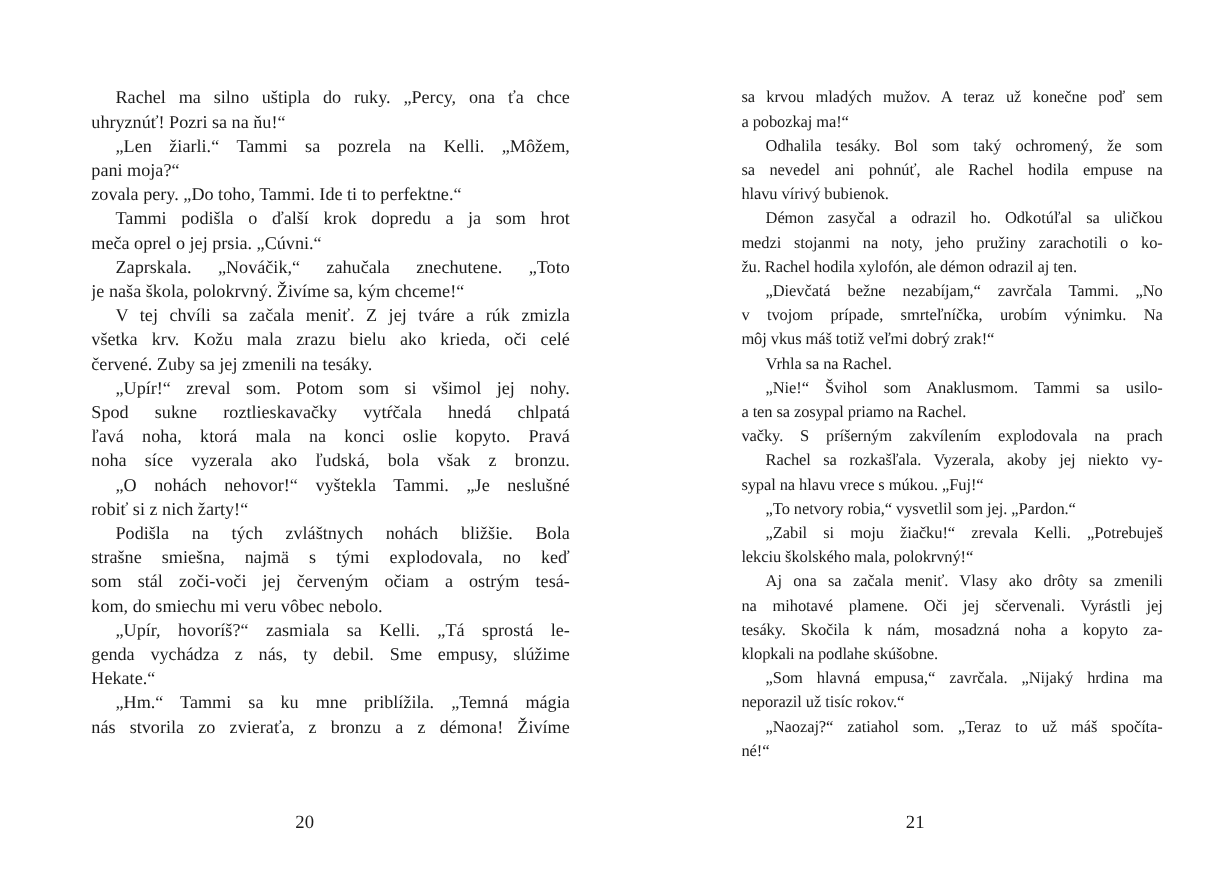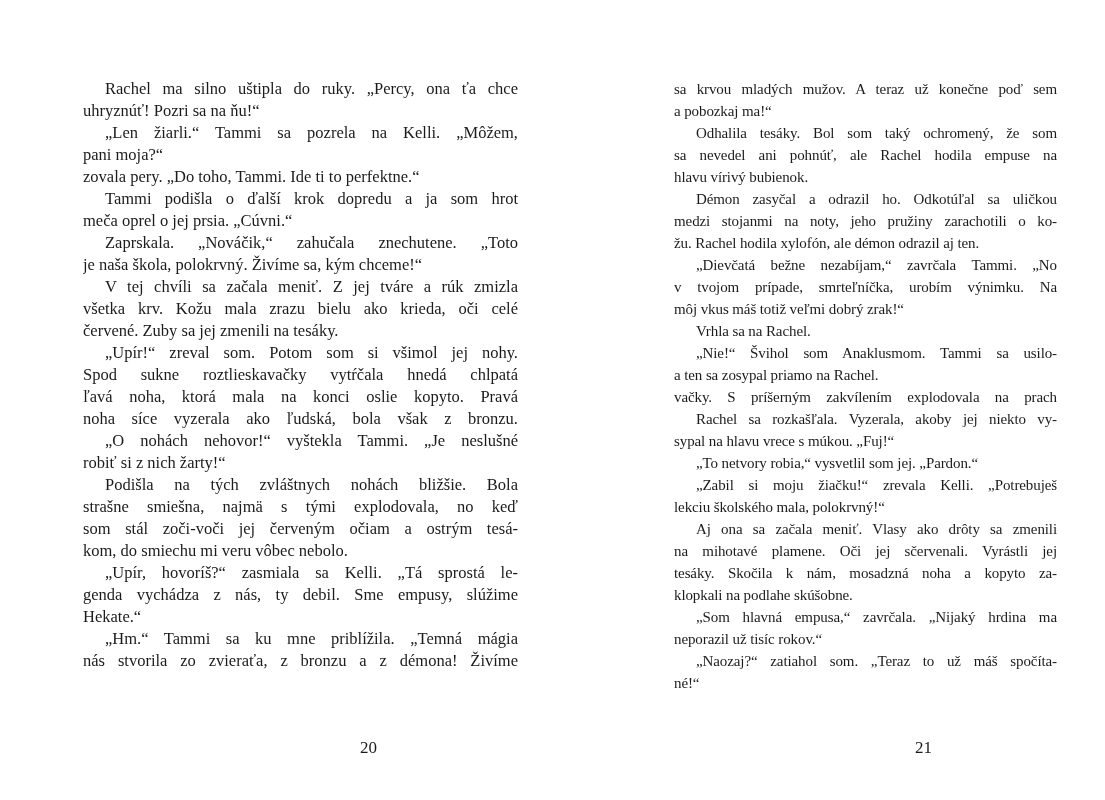--- a/index.html
+++ b/index.html
@@ -37,21 +37,21 @@
     text-align: justify;
     white-space: normal;
     overflow: hidden;
   }
   .line.justify { text-align-last: justify; }
   .line.indent { text-indent: 22px; }
   .page-number {
     position: absolute;
     top: 738px;
     width: 200px;
-    text-align: right;
+    text-align: center;
     font-size: 17px;
     color: #1b1b1b;
     line-height: 20px;
   }
   .page-number.left-num  { left: 177px; }
   .page-number.right-num { left: 732px; }
 </style>
 </head>
 <body>
 

